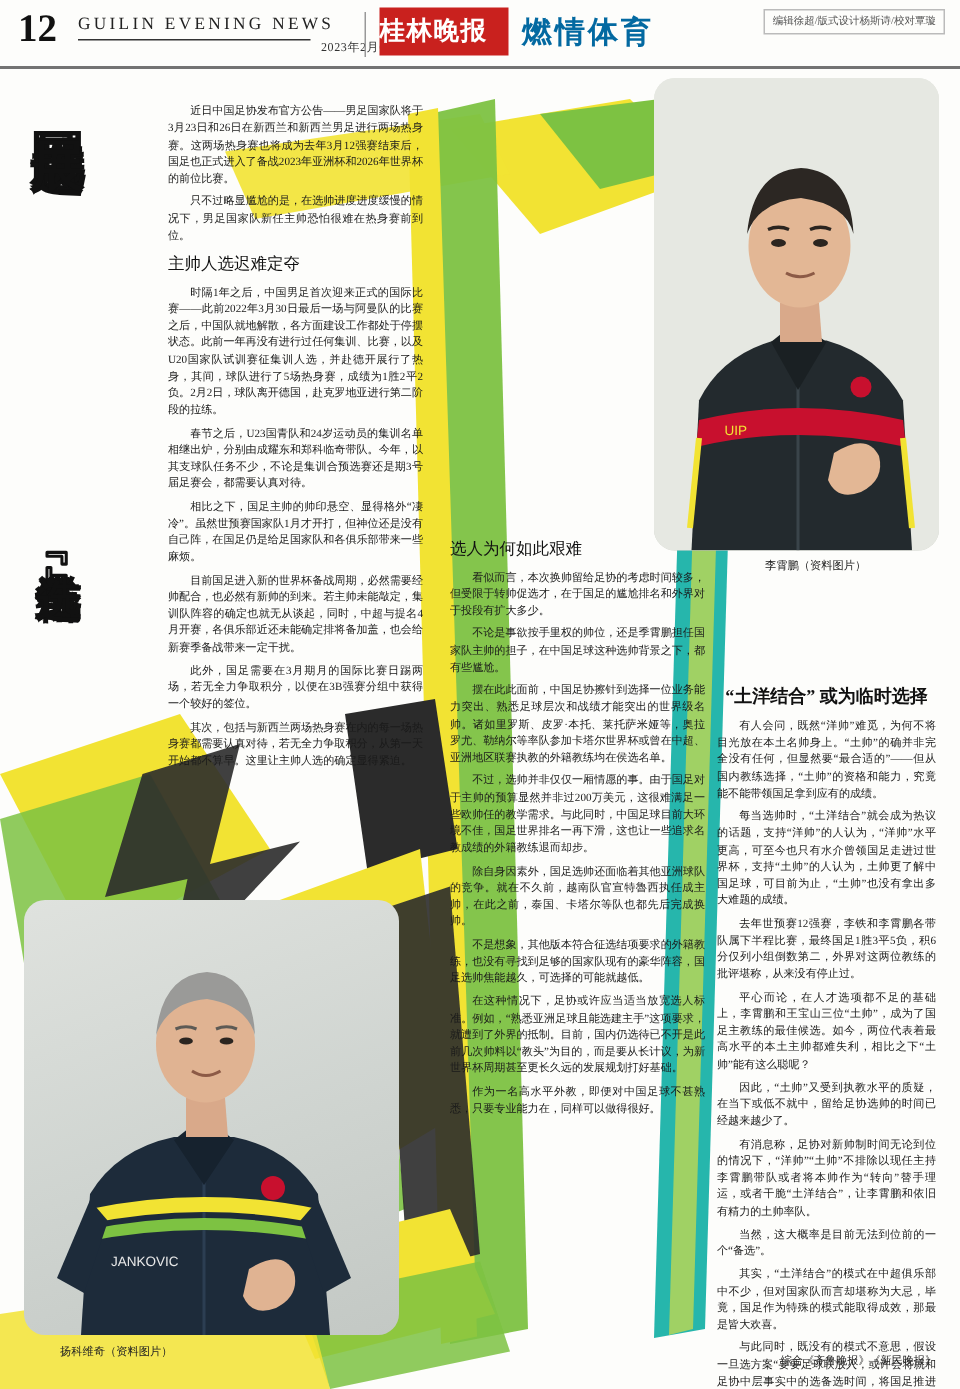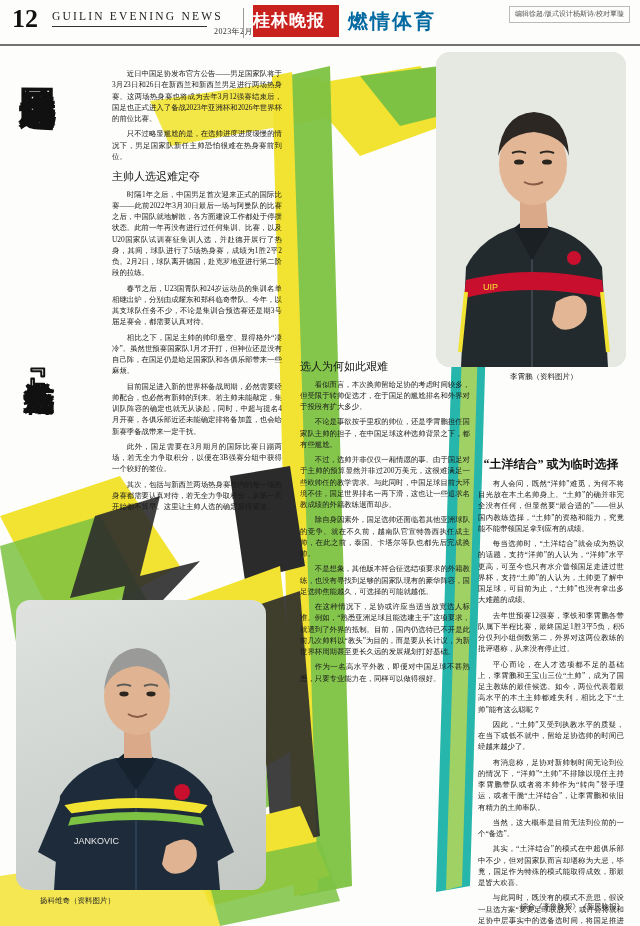--- a/index.html
+++ b/index.html
@@ -349,20 +349,21 @@
     <p>相比之下，国足主帅的帅印悬空、显得格外“凄冷”。虽然世预赛国家队1月才开打，但神位还是没有自己阵，在国足仍是给足国家队和各俱乐部带来一些麻烦。</p>
     <p>目前国足进入新的世界杯备战周期，必然需要经帅配合，也必然有新帅的到来。若主帅未能敲定，集训队阵容的确定也就无从谈起，同时，中超与提名4月开赛，各俱乐部近还未能确定排将备加盖，也会给新赛季备战带来一定干扰。</p>
     <p>此外，国足需要在3月期月的国际比赛日踢两场，若无全力争取积分，以便在3B强赛分组中获得一个较好的签位。</p>
     <p>其次，包括与新西兰两场热身赛在内的每一场热身赛都需要认真对待，若无全力争取积分，从第一天开始都不算早。这里让主帅人选的确定显得紧迫。</p>
   </div>
 
   <div class="col" id="col2">
     <div class="sub-h">选人为何如此艰难</div>
     <p>看似而言，本次换帅留给足协的考虑时间较多，但受限于转帅促选才，在于国足的尴尬排名和外界对于投段有扩大多少。</p>
     <p>不论是事欲按手里权的帅位，还是季霄鹏担任国家队主帅的担子，在中国足球这种选帅背景之下，都有些尴尬。</p>
+    <p>摆在此此面前，中国足协擦针到选择一位业务能力突出、熟悉足球层次和战绩才能突出的世界级名帅。诸如里罗斯、皮罗·本托、莱托萨米娅等，奥拉罗尤、勒纳尔等率队参加卡塔尔世界杯或曾在中超、亚洲地区联赛执教的外籍教练均在侯选名单。</p>
     <p>不过，选帅并非仅仅一厢情愿的事。由于国足对于主帅的预算显然并非过200万美元，这很难满足一些欧帅任的教学需求。与此同时，中国足球目前大环境不佳，国足世界排名一再下滑，这也让一些追求名教成绩的外籍教练退而却步。</p>
     <p>除自身因素外，国足选帅还面临着其他亚洲球队的竞争。就在不久前，越南队官宣特魯西执任成主帅，在此之前，泰国、卡塔尔等队也都先后完成换帅。</p>
     <p>不是想象，其他版本符合征选结项要求的外籍教练，也没有寻找到足够的国家队现有的豪华阵容，国足选帅焦能越久，可选择的可能就越低。</p>
     <p>在这种情况下，足协或许应当适当放宽选人标准。例如，“熟悉亚洲足球且能选建主手”这项要求，就遭到了外界的抵制。目前，国内仍选待已不开是此前几次帅料以“教头”为目的，而是要从长计议，为新世界杯周期甚至更长久远的发展规划打好基础。</p>
     <p>作为一名高水平外教，即便对中国足球不甚熟悉，只要专业能力在，同样可以做得很好。</p>
   </div>
 
   <div class="col" id="col3">
     <div class="sub-h2">“土洋结合”
 或为临时选择</div>

